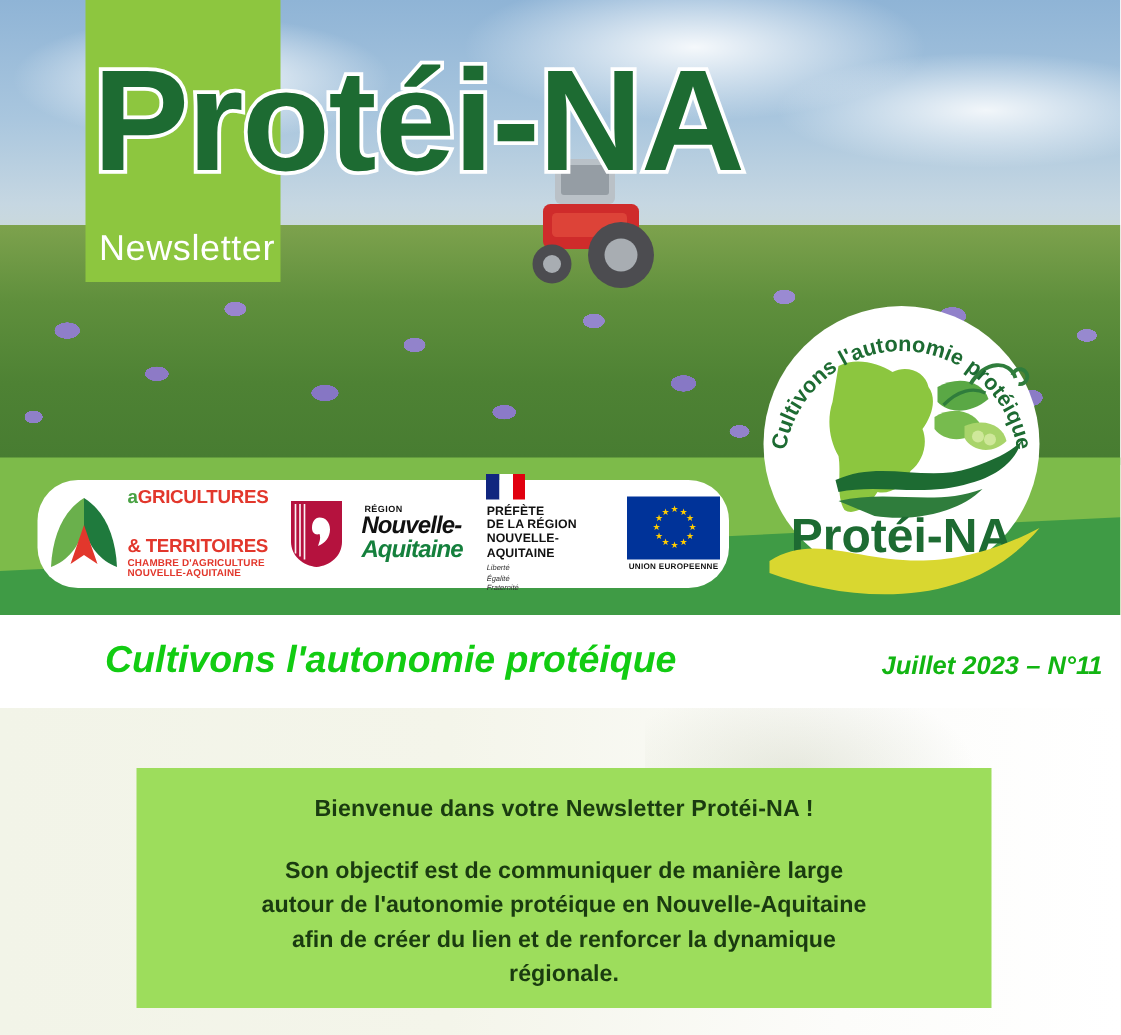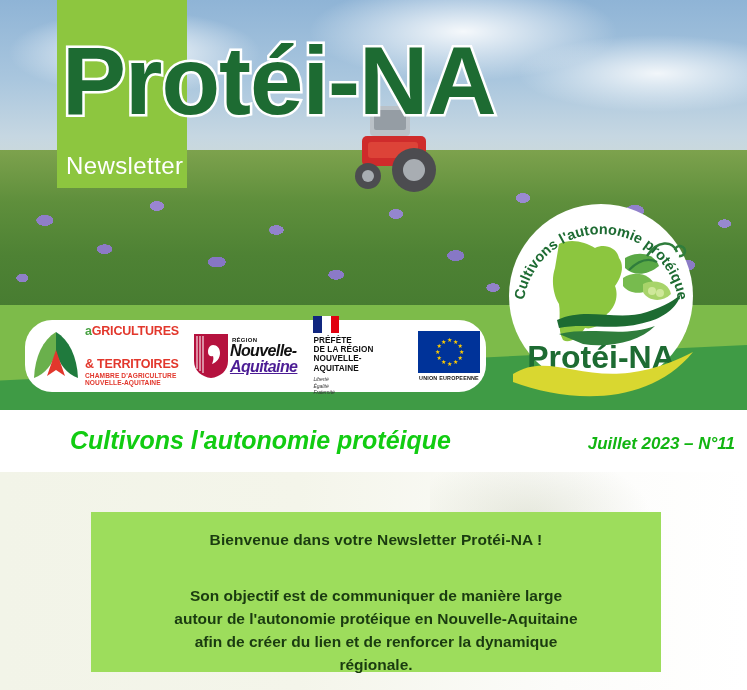--- a/index.html
+++ b/index.html
@@ -86,24 +86,24 @@
   .ca-mark { width: 50px; height: 52px; flex: none; }
   .ca-text { margin-left: 4px; line-height: 1.05; }
   .ca-t1 { font-size: 12.5px; font-weight: bold; color: #e2372c; letter-spacing: -.2px; }
   .ca-t1 .a { color: #49a244; }
   .ca-t2 { font-size: 12.5px; font-weight: bold; color: #e2372c; letter-spacing: -.2px; margin-top: 20px; }
   .ca-t3 { font-size: 6.6px; font-weight: bold; color: #e2372c; margin-top: 2px; letter-spacing: .1px; }
   .ca-t4 { font-size: 6.6px; font-weight: bold; color: #e2372c; letter-spacing: .1px; }
 
   
   .ra-shield { width: 36px; height: 46px; flex: none; margin-left: 14px; }
-  .ra-text { margin-left: 1px; line-height: 1.0; }
+  .ra-text { margin-left: 12px; line-height: 1.0; }
   .ra-t0 { font-size: 6px; font-weight: bold; color: #111; letter-spacing: .3px; margin-left: 2px; }
   .ra-t1 { font-size: 16px; font-weight: bold; color: #111; font-style: italic; letter-spacing: -.6px; }
-  .ra-t2 { font-size: 16px; font-weight: bold; color: #4c1d95; font-style: italic; letter-spacing: -.6px; text-decoration: underline; }
+  .ra-t2 { font-size: 16px; font-weight: bold; color: #15803d; font-style: italic; letter-spacing: -.6px; }
 
   
   .pf { margin-left: 16px; line-height: 1.12; }
   .pf-flag { width: 26px; height: 17px; display: flex; margin-bottom: 3px; }
   .pf-flag i { display: block; height: 100%; flex: 1; }
   .pf-b { background: #10267f; } .pf-w { background: #ffffff; } .pf-r { background: #e1000f; }
   .pf-t { font-size: 8.2px; font-weight: bold; color: #111; letter-spacing: .1px; }
   .pf-m { font-size: 5px; font-style: italic; color: #333; margin-top: 3px; line-height: 1.35; }
 
   
@@ -143,21 +143,21 @@
   }
   .welcome-box {
     position: absolute; left: 91px; top: 512px; width: 570px; height: 160px;
     background: #9ddd5c; display: flex; flex-direction: column;
     align-items: center; justify-content: flex-start; padding-top: 19px;
   }
   .welcome-title {
     font-size: 15.5px; font-weight: bold; color: #1a3b10; letter-spacing: .1px;
   }
   .welcome-body {
-    margin-top: 36px; font-size: 15.5px; font-weight: bold; color: #1a3b10;
+    margin-top: 21px; font-size: 15.5px; font-weight: bold; color: #1a3b10;
     text-align: center; line-height: 1.48; width: 530px;
   }
 </style>
 </head>
 <body>
 
 <div class="page">
 
   <div class="banner">
     <div class="sky"></div>

